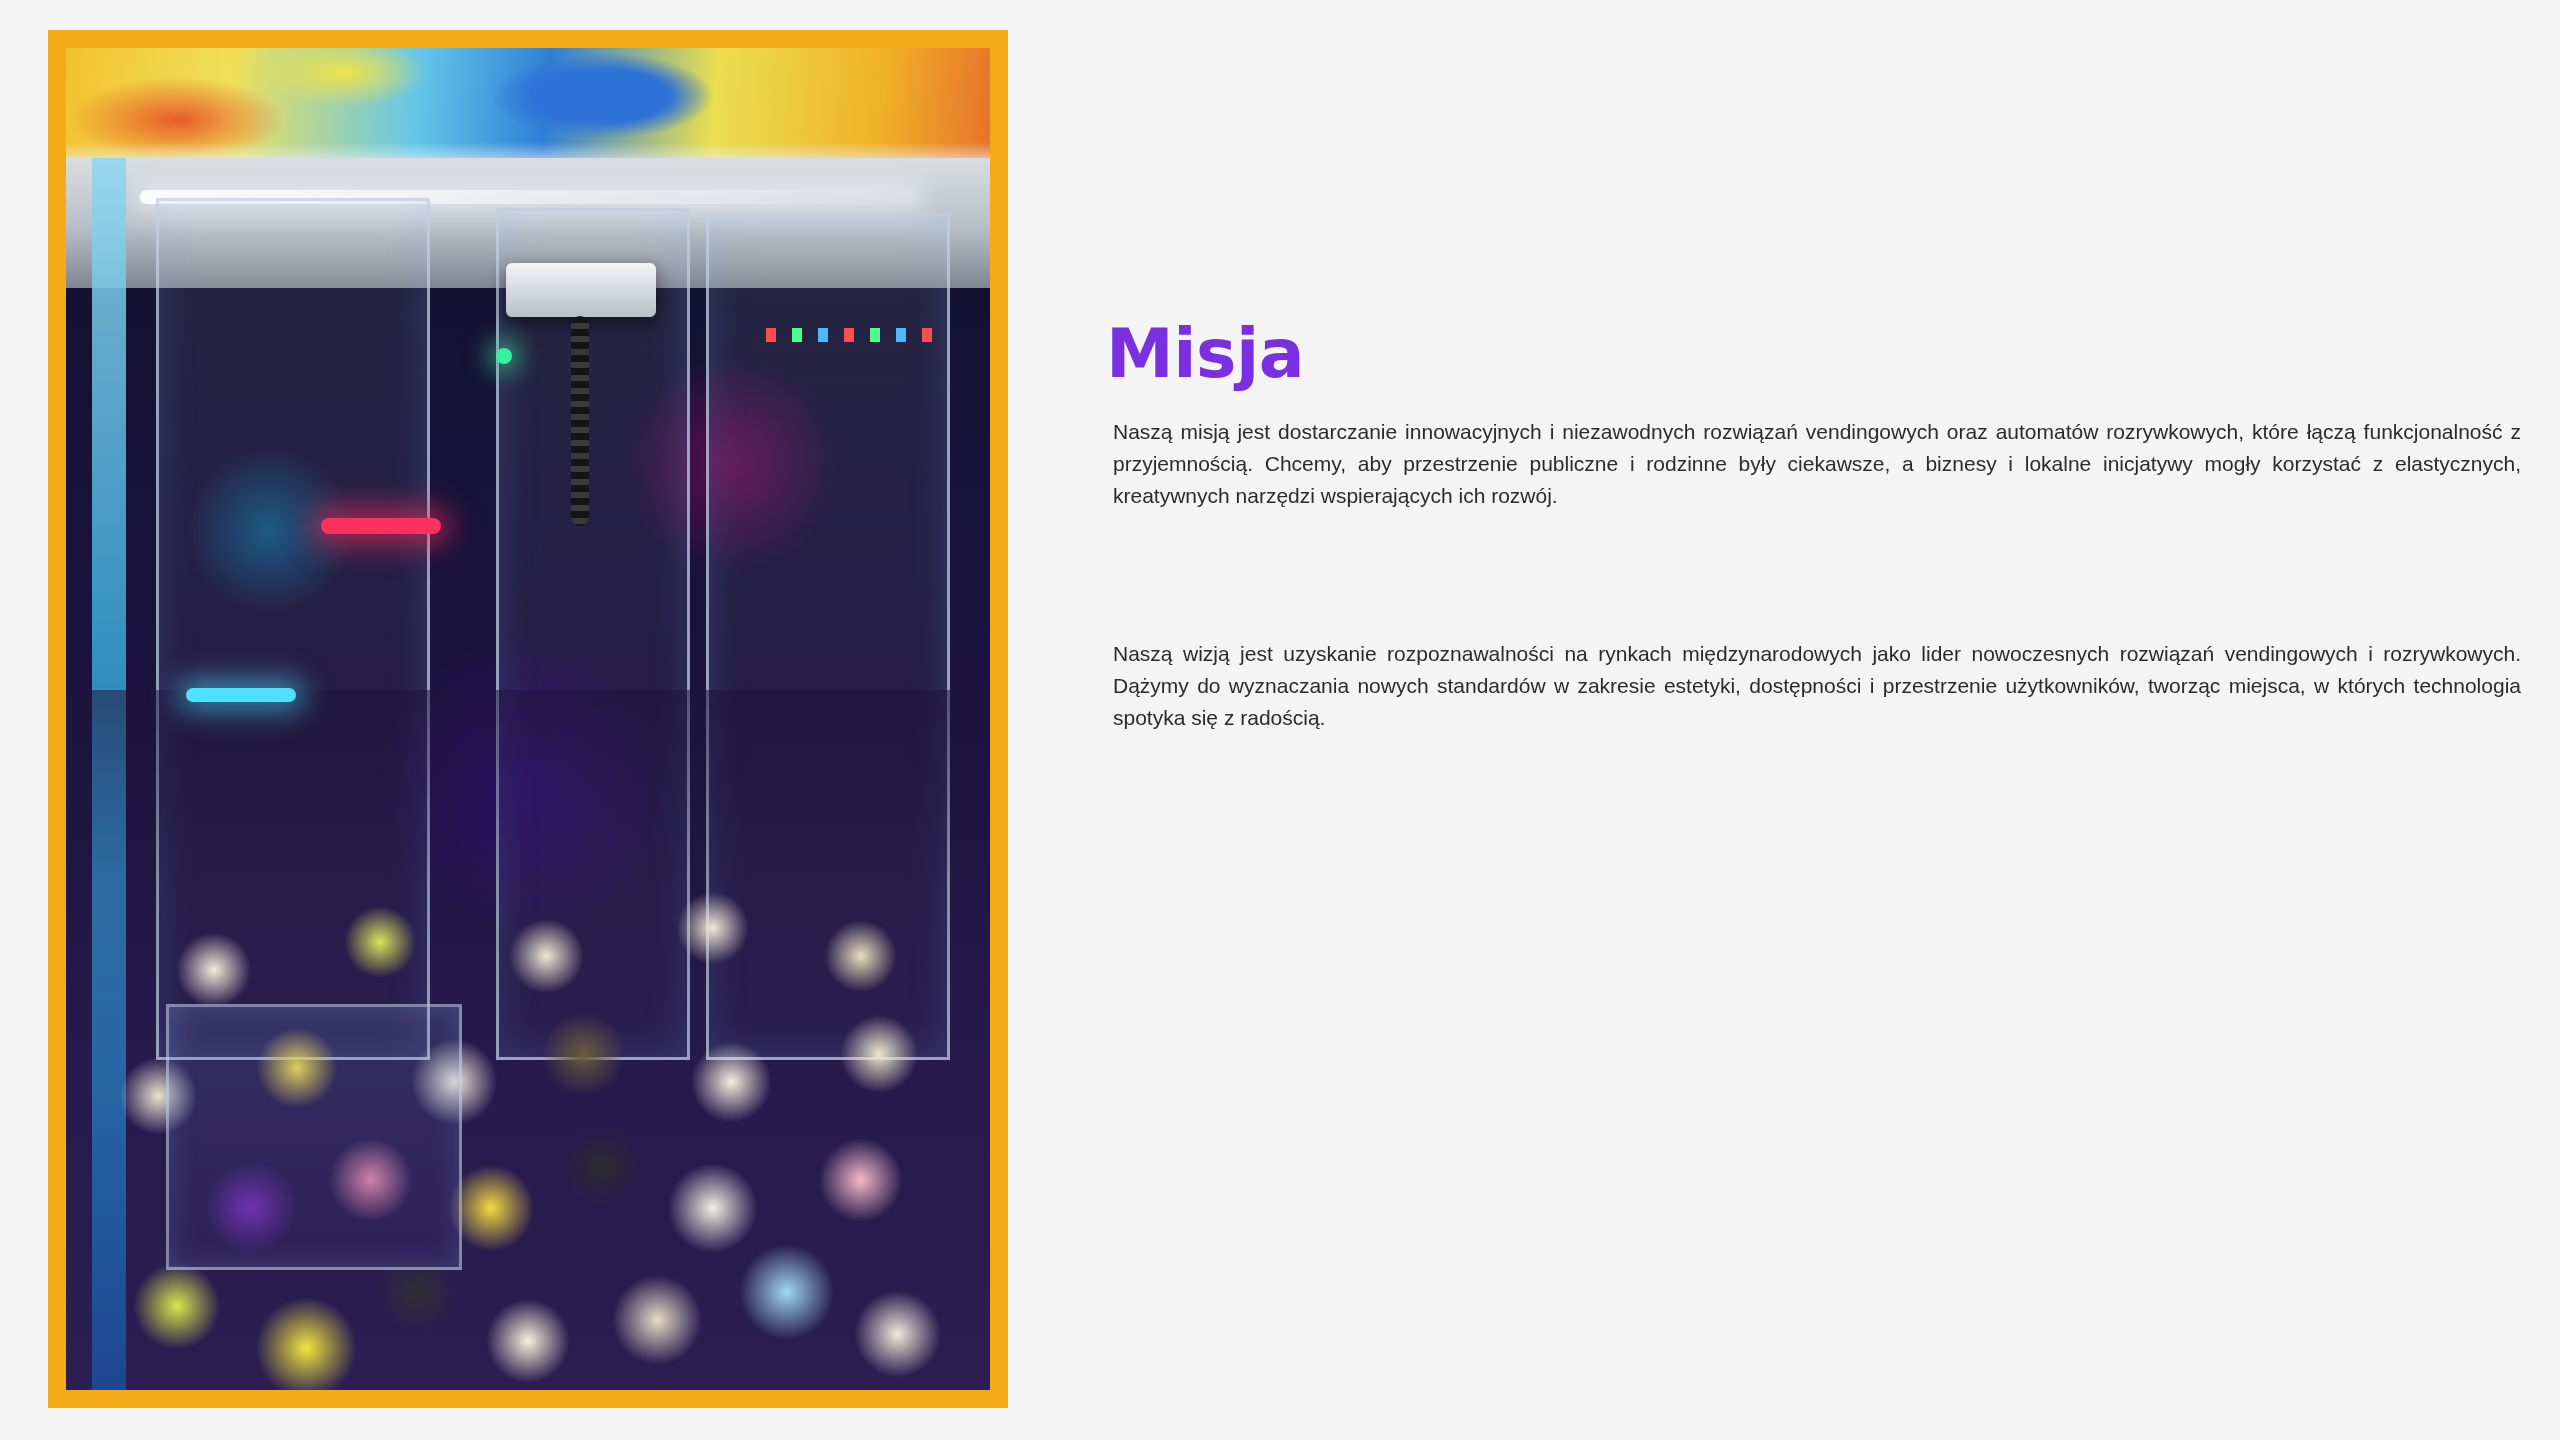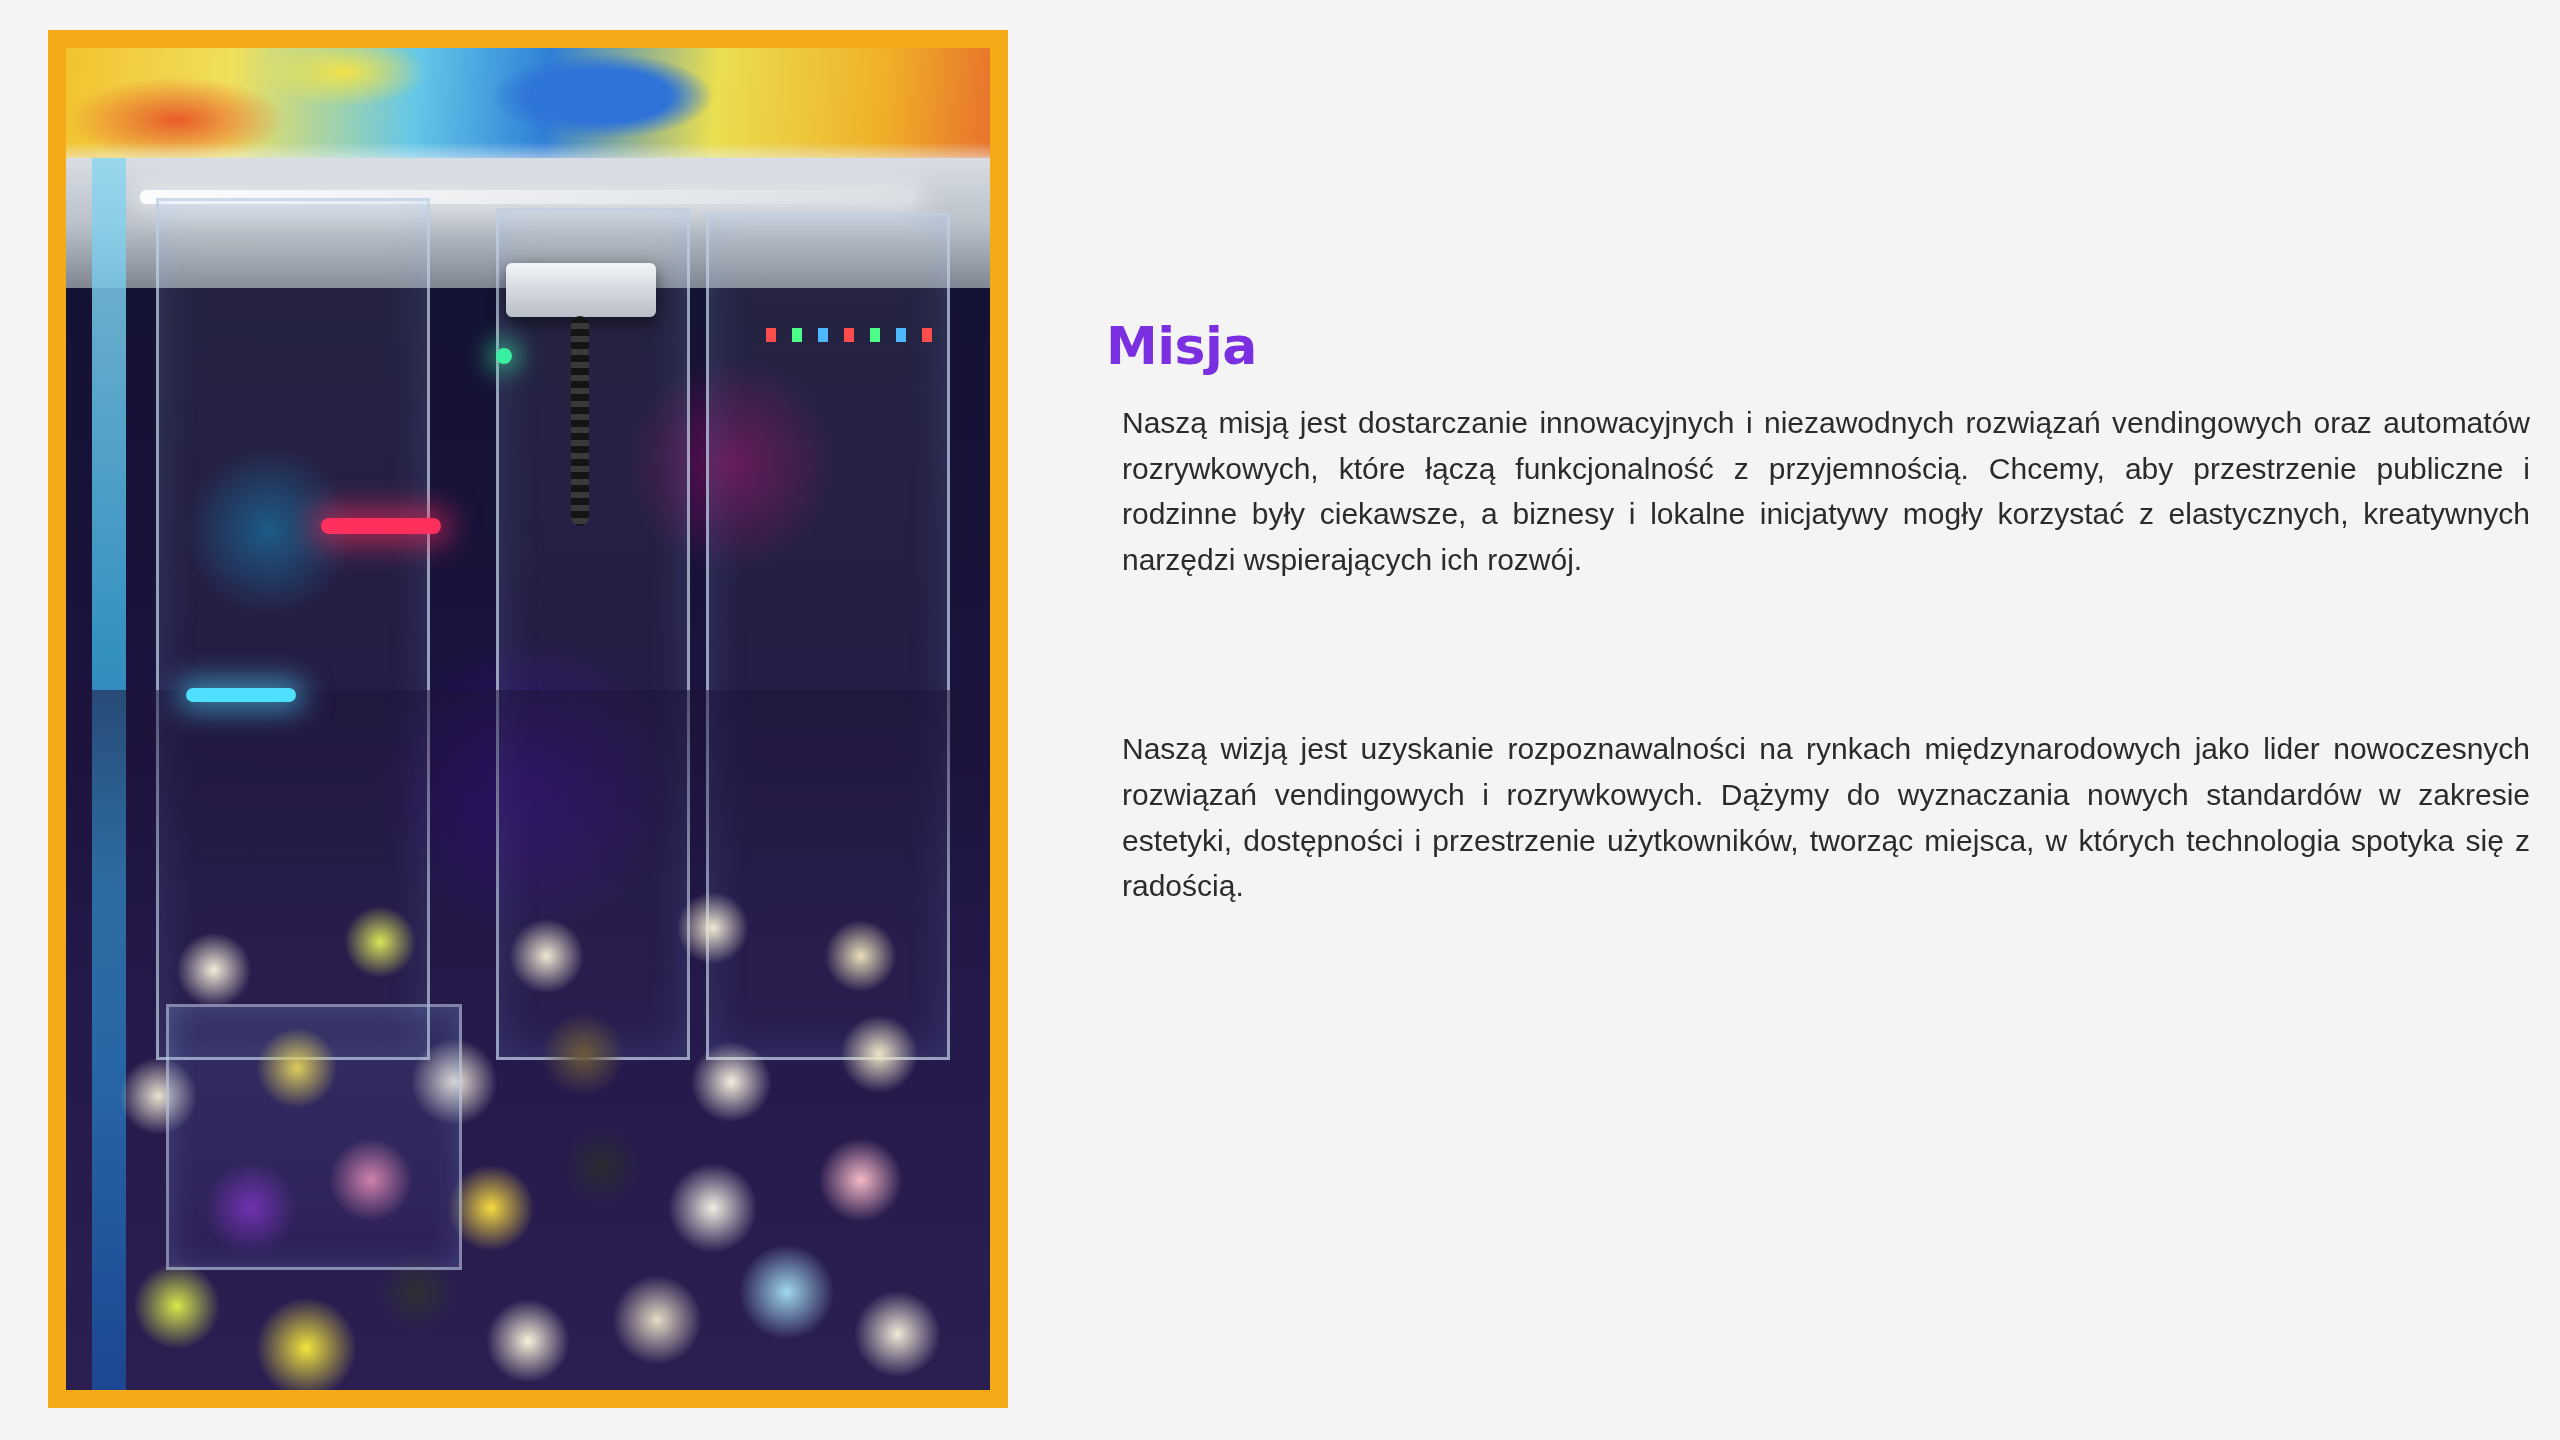--- a/index.html
+++ b/index.html
@@ -172,33 +172,33 @@
 
   
   .content {
     margin-left: 98px;
     margin-top: 320px;
     width: 1420px;
   }
   .heading {
     font-family: "DejaVu Sans", sans-serif;
     font-weight: bold;
-    font-size: 52px;
+    font-size: 68px;
     line-height: 1.0;
     color: #7a30e0;
     letter-spacing: -0.5px;
     margin: 0 0 28px 0;
   }
   .body-text {
     font-family: "Liberation Sans", sans-serif;
-    font-size: 30px;
+    font-size: 21px;
     line-height: 1.52;
     color: #2b2b2b;
     text-align: justify;
-    margin: 16px;
+    margin: 7px;
     width: 1408px;
   }
   .section-gap {
     height: 112px;
   }
 </style>
 </head>
 <body>
 
 <div class="page">

